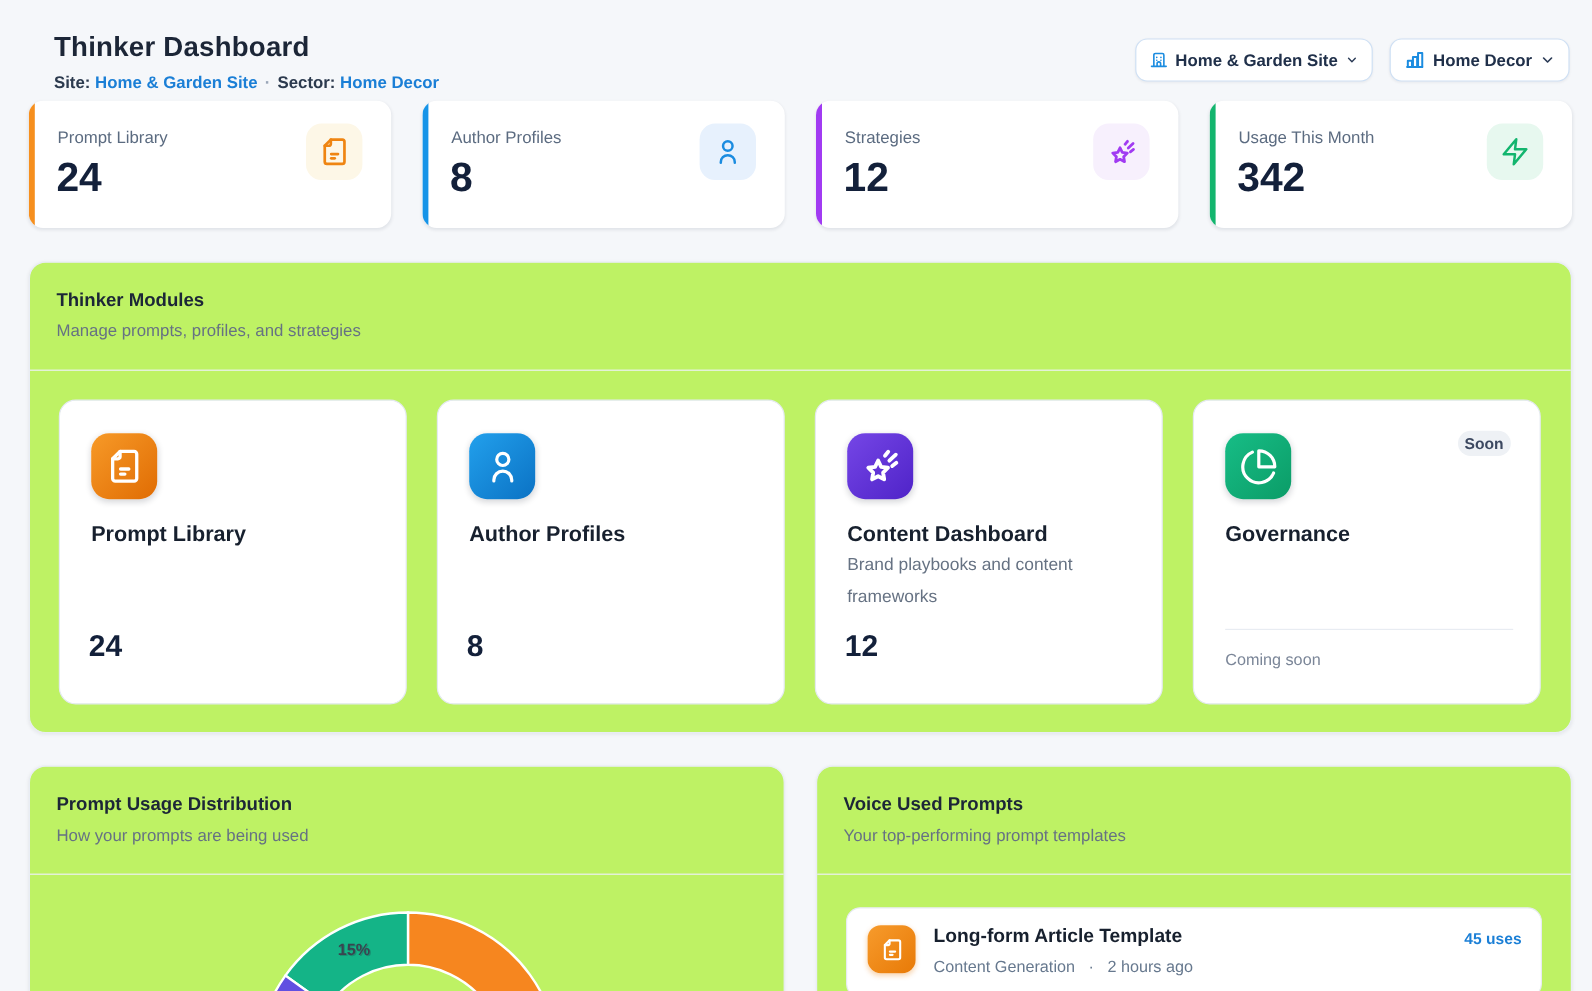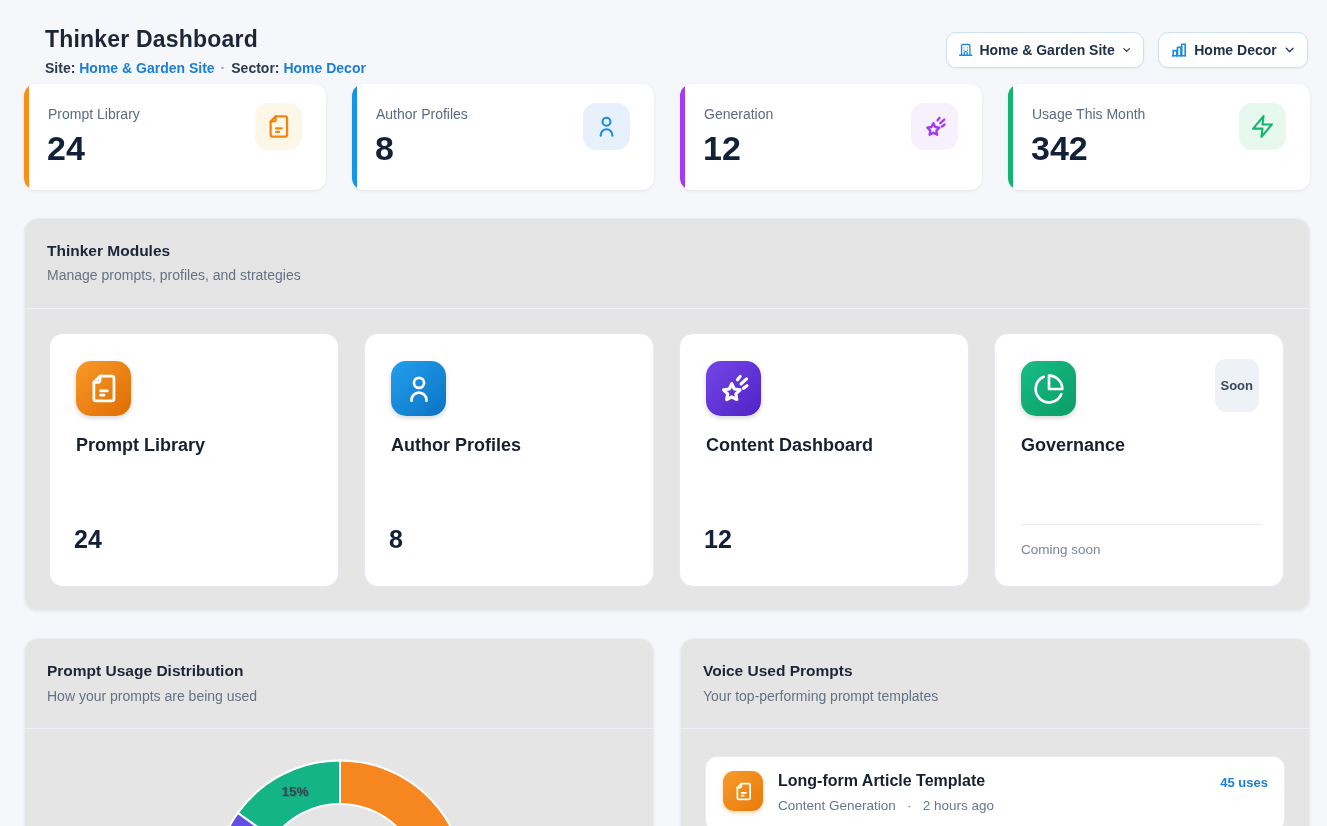--- a/index.html
+++ b/index.html
@@ -13,34 +13,34 @@
   .btn { position:absolute; top:32px; height:36px; background:#fff; border:1px solid #cfe0f4;
          border-radius:10px; display:flex; align-items:center; gap:6px; padding:0 11px;
          font-size:14px; font-weight:700; color:#20304a; white-space:nowrap; box-shadow:0 1px 2px rgba(16,24,40,.05); }
   .statcard { position:absolute; top:84px; width:302px; height:106px; background:#fff;
               border-radius:12px; box-shadow:0 1px 3px rgba(16,24,40,.09); overflow:hidden; }
   .statcard .strip { position:absolute; left:0; top:0; bottom:0; width:5px; }
   .statcard .lbl { position:absolute; left:24px; top:22px; font-size:14px; color:#5b6b80; }
   .statcard .num { position:absolute; left:23px; top:45px; font-size:34px; font-weight:700; color:#13203a; }
   .statcard .tile { position:absolute; right:24px; top:19px; width:47px; height:47px; border-radius:13px;
                     display:flex; align-items:center; justify-content:center; }
-  .card { position:absolute; background:#e5e5e5; border:1px solid #e9edf4; border-radius:14px;
+  .card { position:absolute; background:#bef264; border:1px solid #e9edf4; border-radius:14px;
           box-shadow:0 1px 3px rgba(16,24,40,.06); }
   .card .hd-title { position:absolute; left:22px; font-size:15.5px; font-weight:700; color:#1c2637; }
   .card .hd-sub { position:absolute; left:22px; font-size:14px; color:#667283; }
   .divider { position:absolute; left:0; right:0; height:1px; background:#edf0f6; }
   .mod { position:absolute; top:114px; width:290px; height:254px; border:1px solid #e4e9f1;
          border-radius:14px; background:#fff; }
   .mod .icon { position:absolute; left:26px; top:27px; width:55px; height:55px; border-radius:15px;
                display:flex; align-items:center; justify-content:center; box-shadow:0 2px 5px rgba(16,24,40,.18); }
   .mod .t { position:absolute; left:26px; top:101px; font-size:18px; font-weight:700; color:#17202e; }
   .mod .d { position:absolute; left:26px; top:124px; width:240px; font-size:14.5px; line-height:27px; color:#667283; }
   .mod .n { position:absolute; left:24px; top:191px; font-size:25px; font-weight:700; color:#13203a; }
   .pill { position:absolute; right:24px; top:25px; background:#eef1f5; border-radius:11px;
-          font-size:13px; font-weight:700; color:#3c4860; padding:19px 6px; }
+          font-size:13px; font-weight:700; color:#3c4860; padding:3px 6px; }
   .pitem { position:absolute; left:24px; top:117px; width:580px; height:76px; border:1px solid #e7ebf2;
            border-radius:12px; background:#fff; }
   .pitem .picon { position:absolute; left:17px; top:14px; width:40px; height:40px; border-radius:11px;
                   background:linear-gradient(135deg,#f79b2c,#e87a07); display:flex; align-items:center;
                   justify-content:center; box-shadow:0 2px 4px rgba(232,122,7,.3); }
   .pitem .pt { position:absolute; left:72px; top:15px; font-size:16px; font-weight:700; color:#17202e; }
   .pitem .ps { position:absolute; left:72px; top:41px; font-size:13.5px; color:#66788e; }
   .pitem .pu { position:absolute; right:16px; top:18px; font-size:13px; font-weight:700; color:#1b7fd6; }
 </style>
 </head>
@@ -93,21 +93,21 @@
     <div class="num">8</div>
   <div class="tile" style="background:#e7f1fd;">
     <svg width="25" height="25" viewBox="0 0 24 24" fill="none" stroke="#1b8ce0" stroke-width="2" stroke-linecap="round" stroke-linejoin="round">
         <circle cx="12" cy="7.4" r="3.8"></circle>
         <path d="M6.4 20.8v-.5a5.6 5.6 0 0 1 11.2 0v.5"></path>
       </svg>
   </div>
 </div>
 <div class="statcard" style="left:680px;">
   <div class="strip" style="background:#a13bf2;"></div>
-  <div class="lbl">Generation</div>
+  <div class="lbl">Strategies</div>
     <div class="num">12</div>
   <div class="tile" style="background:#f7f0fd;">
     <svg width="28" height="28" viewBox="0 0 24 24" fill="none" stroke="#a13bf2" stroke-width="2" stroke-linecap="round" stroke-linejoin="round">
         <polygon points="10.6 8.7 12.2 12.0 15.8 12.5 13.2 15.05 13.8 18.65 10.6 16.95 7.4 18.65 8.0 15.05 5.4 12.5 9.0 12.0"></polygon>
         <path d="M14.2 6.2l1.7-2.1"></path>
         <path d="M16.5 8.8l3.4-3.2"></path>
         <path d="M18 11.6l2.2-1.7"></path>
       </svg>
   </div>
 </div>
@@ -154,20 +154,21 @@
   <div class="mod" style="left:654px;">
     <div class="icon" style="background:linear-gradient(135deg,#7546e6,#4f23c8);">
       <svg width="38" height="38" viewBox="0 0 24 24" fill="none" stroke="#fff" stroke-width="2" stroke-linecap="round" stroke-linejoin="round">
           <polygon points="10.6 8.7 12.2 12.0 15.8 12.5 13.2 15.05 13.8 18.65 10.6 16.95 7.4 18.65 8.0 15.05 5.4 12.5 9.0 12.0"></polygon>
           <path d="M14.2 6.2l1.7-2.1"></path>
           <path d="M16.5 8.8l3.4-3.2"></path>
           <path d="M18 11.6l2.2-1.7"></path>
         </svg>
     </div>
     <div class="t">Content Dashboard</div>
+    <div class="d">Brand playbooks and content frameworks</div>
     <div class="n">12</div>
   </div>
 
   <div class="mod" style="left:969px;">
     <div class="icon" style="background:linear-gradient(135deg,#17bd86,#0b9c67);">
       <svg width="32" height="32" viewBox="0 0 24 24" fill="none" stroke="#fff" stroke-width="2" stroke-linecap="round" stroke-linejoin="round">
           <path d="M21.21 15.89A10 10 0 1 1 8 2.83"></path>
           <path d="M22 12A10 10 0 0 0 12 2v10z"></path>
         </svg>
     </div>

